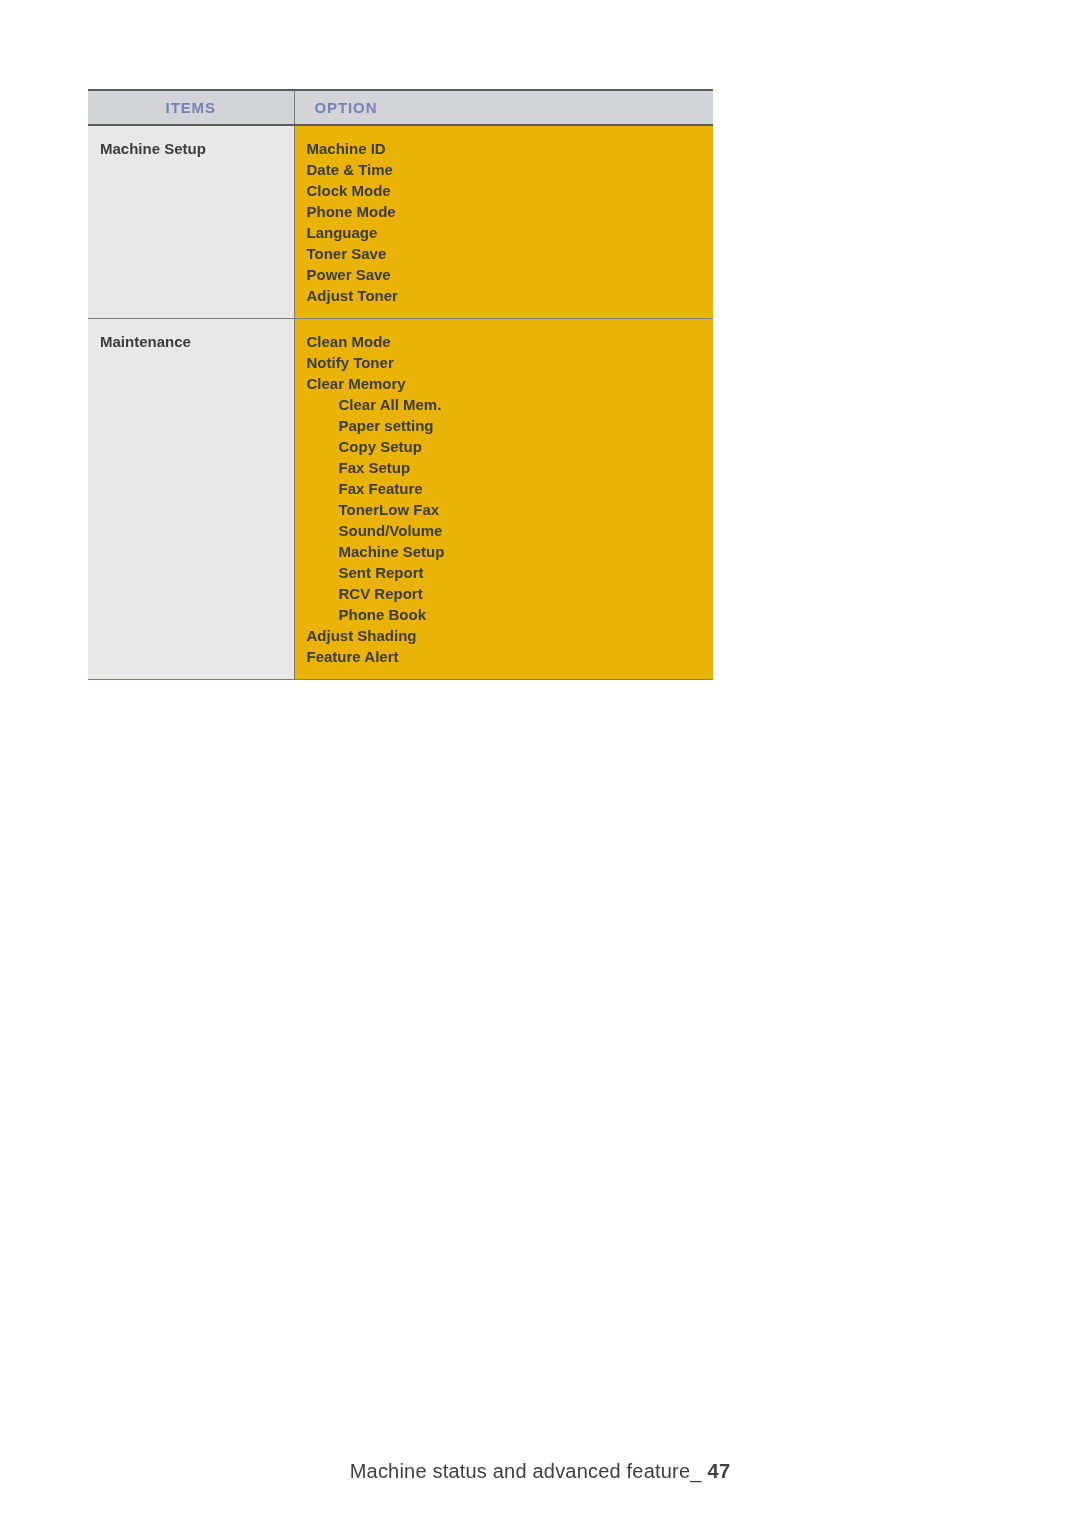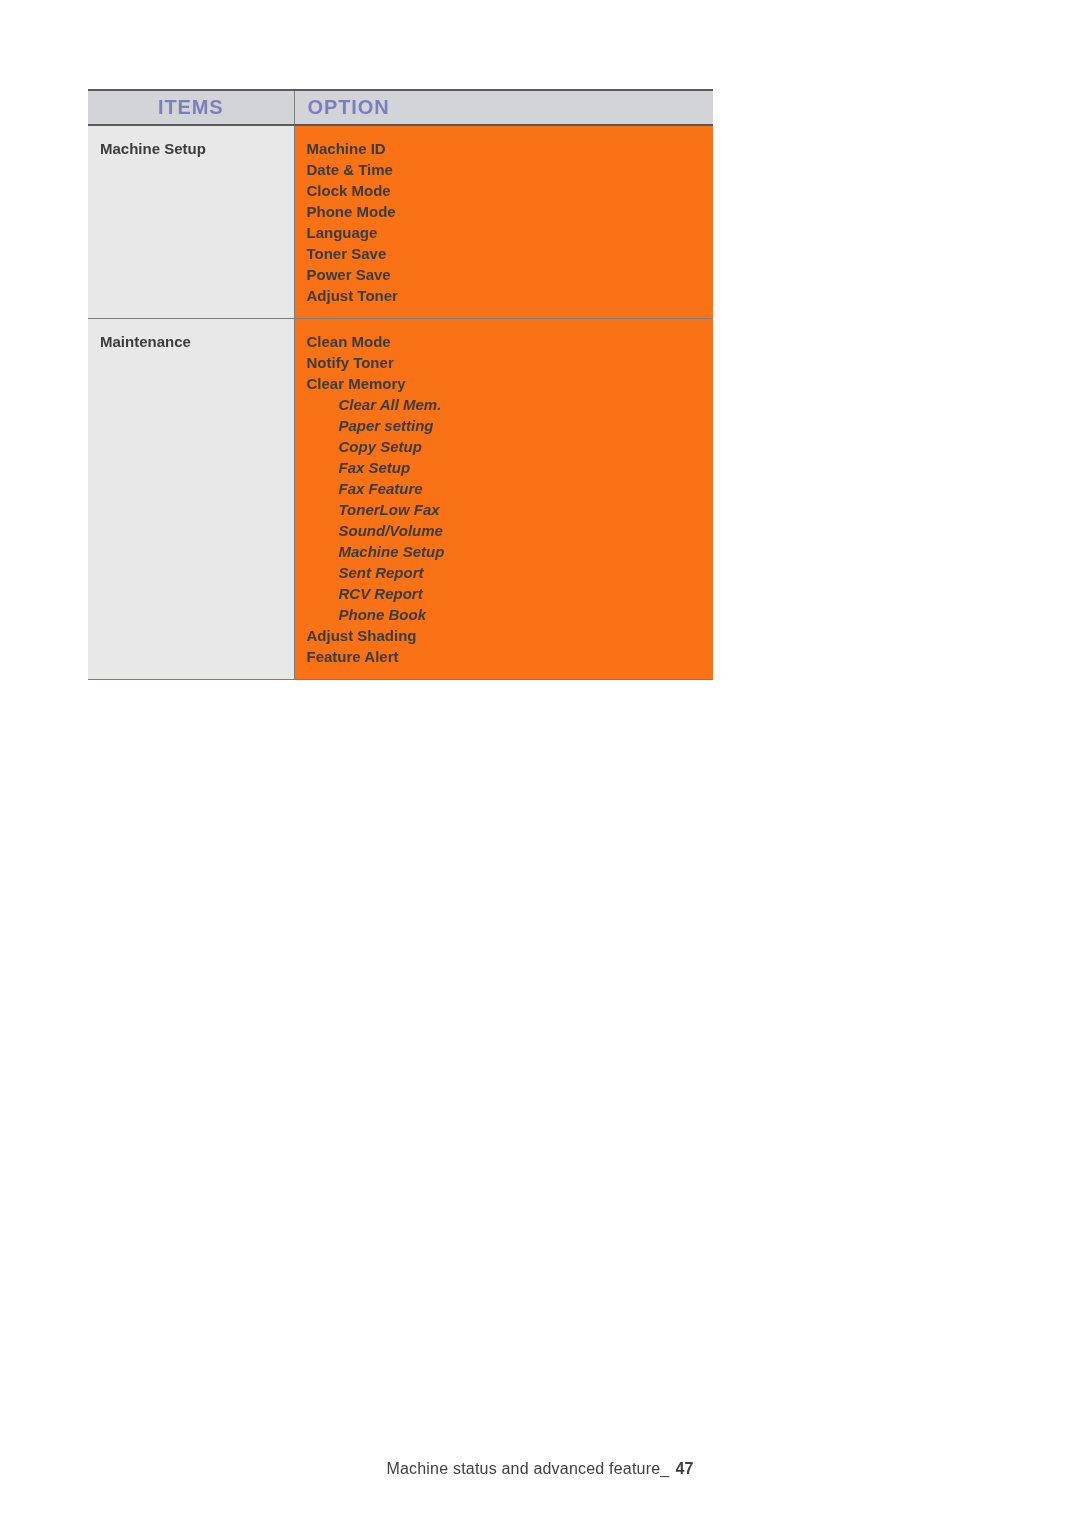--- a/index.html
+++ b/index.html
@@ -34,51 +34,51 @@
 
   .menu-table col.c-items  { width: 206px; }
   .menu-table col.c-option { width: 419px; }
 
   .menu-table thead th {
     background: #d2d4d7;
     border-top: 2px solid #5a5a5a;
     border-bottom: 2px solid #5a5a5a;
     height: 33px;
     padding: 0;
-    font-size: 20px;
+    font-size: 15px;
     font-weight: bold;
     letter-spacing: 0.9px;
     color: #7a80b9;
     vertical-align: middle;
   }
   .menu-table thead th.th-items {
     text-align: center;
     border-right: 1px solid #7c7c7c;
   }
   .menu-table thead th.th-option {
     text-align: left;
-    padding-left: 13px;
+    padding-left: 20px;
   }
 
   .menu-table tbody td {
     padding: 12px;
     vertical-align: top;
     border-bottom: 1px solid #7c7c7c;
   }
   .menu-table tbody tr:last-child td {
     border-bottom: 1px solid #8b5cf6;
   }
 
   td.cell-items {
     background: #e8e8e8;
     border-right: 1px solid #7c7c7c;
     padding: 10px 0 12px 12px;
   }
   td.cell-option {
-    background: #f97316;
+    background: #eab308;
     padding: 10px 0 12px 13px;
   }
 
   .item-label {
     font-size: 15px;
     font-weight: bold;
     color: #3c3c3c;
     line-height: 21px;
     white-space: nowrap;
   }
@@ -88,30 +88,30 @@
     margin: 0;
     padding: 0;
   }
   .opt-list li {
     font-size: 15px;
     font-weight: bold;
     color: #3c3c3c;
     line-height: 21px;
     white-space: nowrap;
   }
-  .opt-list li.lvl-1 { padding-left: 32px; font-style: italic; }
+  .opt-list li.lvl-1 { padding-left: 32px; }
 
   
   .page-footer {
     position: absolute;
     left: 0;
     right: 0;
     top: 1460px;
     text-align: center;
-    font-size: 16px;
+    font-size: 20px;
     color: #3f3f3f;
     letter-spacing: 0.2px;
   }
   .page-footer .folio-num {
     font-weight: bold;
     margin-left: 6px;
   }
 </style>
 </head>
 <body>

